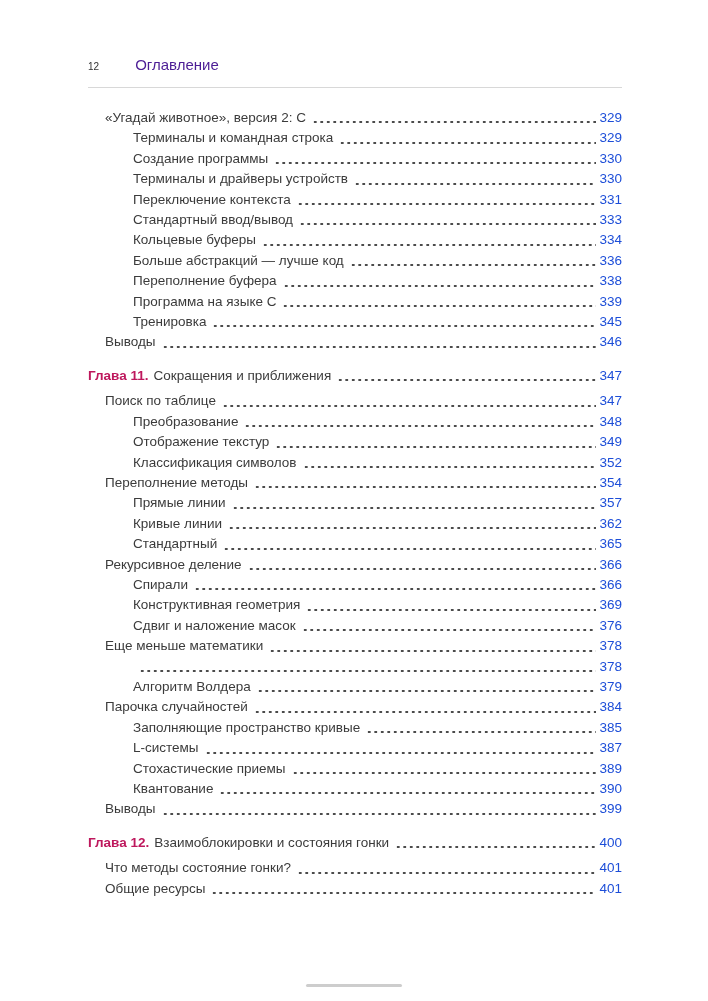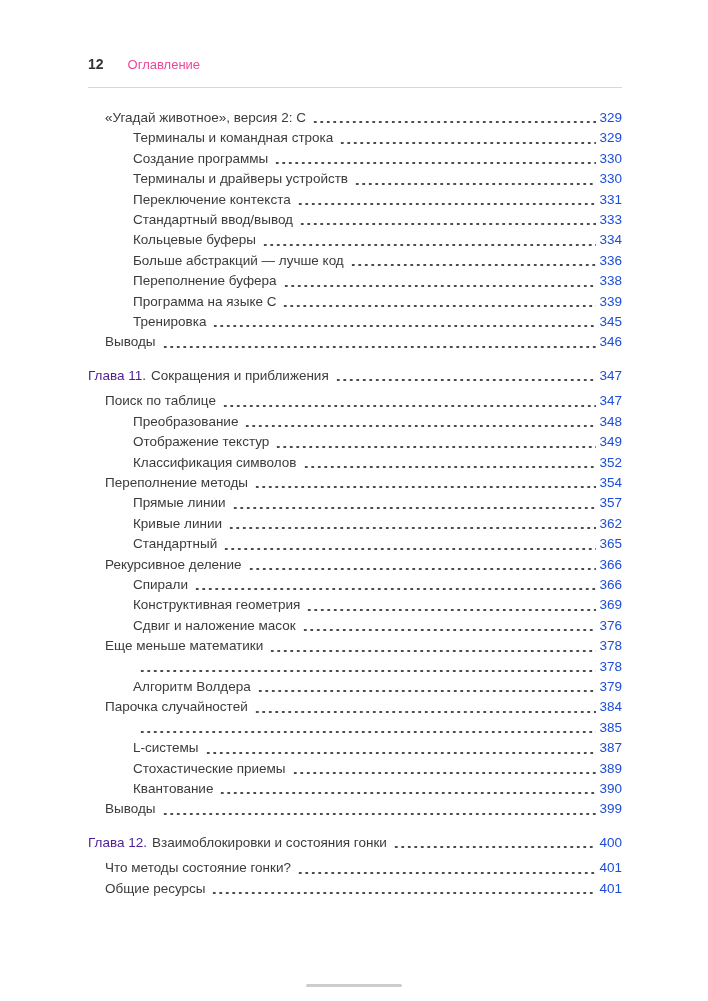--- a/index.html
+++ b/index.html
@@ -23,28 +23,28 @@
   }
   .header {
     position: absolute;
     top: 56px;
     left: 88px;
     right: 86px;
     display: flex;
     align-items: baseline;
   }
   .folio {
-    font-weight: 700;
-    font-size: 14px;
+    font-weight: 400;
+    font-size: 10px;
     color: #333333;
   }
   .running-head {
-    margin-left: 24px;
-    font-size: 13px;
-    color: #ec4899;
+    margin-left: 36px;
+    font-size: 15px;
+    color: #4c1d95;
   }
   .header-rule {
     position: absolute;
     top: 87px;
     left: 88px;
     right: 86px;
     height: 0;
     border: none;
     border-top: 1px solid #d8d8d8;
     margin: 0;
@@ -63,22 +63,22 @@
     color: #3b3b3b;
   }
   .toc-entry.level-0 { padding-left: 0; }
   .toc-entry.level-1 { padding-left: 17px; }
   .toc-entry.level-2 { padding-left: 45px; text-align: center; }
   .toc-entry.chapter {
     margin-top: 13px;
     margin-bottom: 5px;
   }
   .prefix {
-    font-weight: 400;
-    color: #4c1d95;
+    font-weight: 700;
+    color: #be185d;
     white-space: pre;
   }
   .prefix:empty { display: none; }
   .prefix { margin-right: 5px; }
   .title {
     white-space: pre;
   }
   .leader {
     flex: 1;
     align-self: stretch;
@@ -286,20 +286,21 @@
     <span class="pagenum">379</span>
   </div>
       <div class="toc-entry level-1">
 
     <span class="title">Парочка случайностей</span>
     <span class="leader"></span>
     <span class="pagenum">384</span>
   </div>
       <div class="toc-entry level-2">
 
+    <span class="title">Заполняющие пространство кривые</span>
     <span class="leader"></span>
     <span class="pagenum">385</span>
   </div>
       <div class="toc-entry level-2">
 
     <span class="title">L-системы</span>
     <span class="leader"></span>
     <span class="pagenum">387</span>
   </div>
       <div class="toc-entry level-2">

